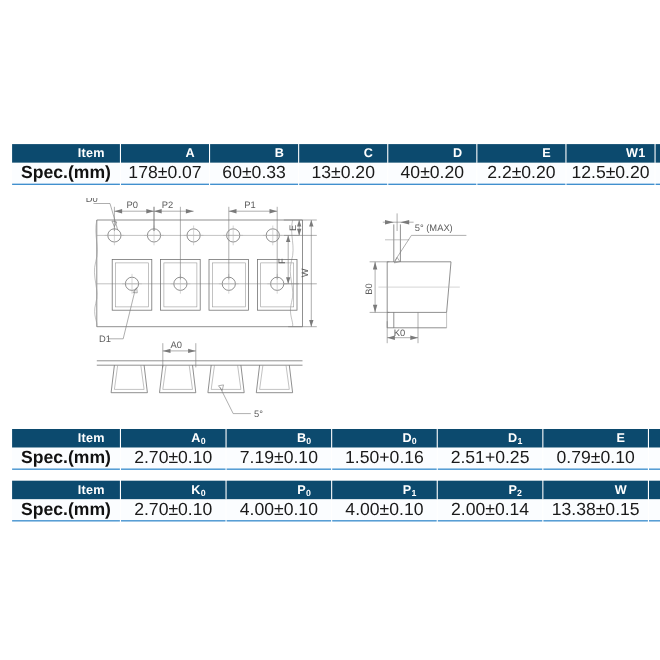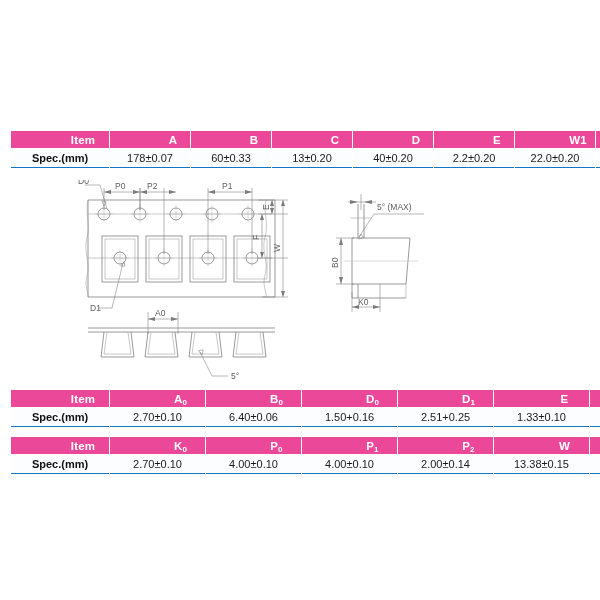--- a/index.html
+++ b/index.html
@@ -25,32 +25,32 @@
   }
   .spec-table th,
   .spec-table td {
     padding: 0;
     margin: 0;
     text-align: center;
     vertical-align: middle;
     white-space: nowrap;
   }
   .spec-table th {
-    background: #ec4899;
+    background: #0c4a6e;
     color: #ffffff;
     font-size: 11.5px;
     font-weight: bold;
     height: 17px;
     letter-spacing: .2px;
     padding-left: 46px;
   }
   .spec-table td {
     background: #fbfdff;
     color: #1a1a1a;
-    font-size: 11px;
+    font-size: 16px;
     height: 19px;
     border-bottom: 1.5px solid #1376c2;
   }
   .spec-table td.item-cell,
   .spec-table th.item-cell {
     font-weight: bold;
   }
   .spec-table td.item-cell {
     color: #111111;
   }
@@ -112,21 +112,21 @@
     </tr>
   </thead>
   <tbody>
     <tr>
       <td class="item-cell">Spec.(mm)</td>
       <td>178±0.07</td>
       <td>60±0.33</td>
       <td>13±0.20</td>
       <td>40±0.20</td>
       <td>2.2±0.20</td>
-      <td>22.0±0.20</td>
+      <td>12.5±0.20</td>
       <td>14.5±0.20</td>
     </tr>
   </tbody>
 </table>
 
 <div id="drawing">
   <svg width="600" height="205" viewBox="0 0 600 205" xmlns="http://www.w3.org/2000/svg">
 
     <g>
 
@@ -368,24 +368,24 @@
       <th><span>D</span><sub>0</sub></th>
       <th><span>D</span><sub>1</sub></th>
       <th>E</th>
       <th>F</th>
     </tr>
   </thead>
   <tbody>
     <tr>
       <td class="item-cell">Spec.(mm)</td>
       <td>2.70±0.10</td>
-      <td>6.40±0.06</td>
+      <td>7.19±0.10</td>
       <td>1.50+0.16</td>
       <td>2.51+0.25</td>
-      <td>1.33±0.10</td>
+      <td>0.79±0.10</td>
       <td>5.50±0.10</td>
     </tr>
   </tbody>
 </table>
 
 <table class="spec-table" id="table-bot">
   <colgroup>
     <col style="width:98px">
       <col style="width:95px">
       <col style="width:95px">

